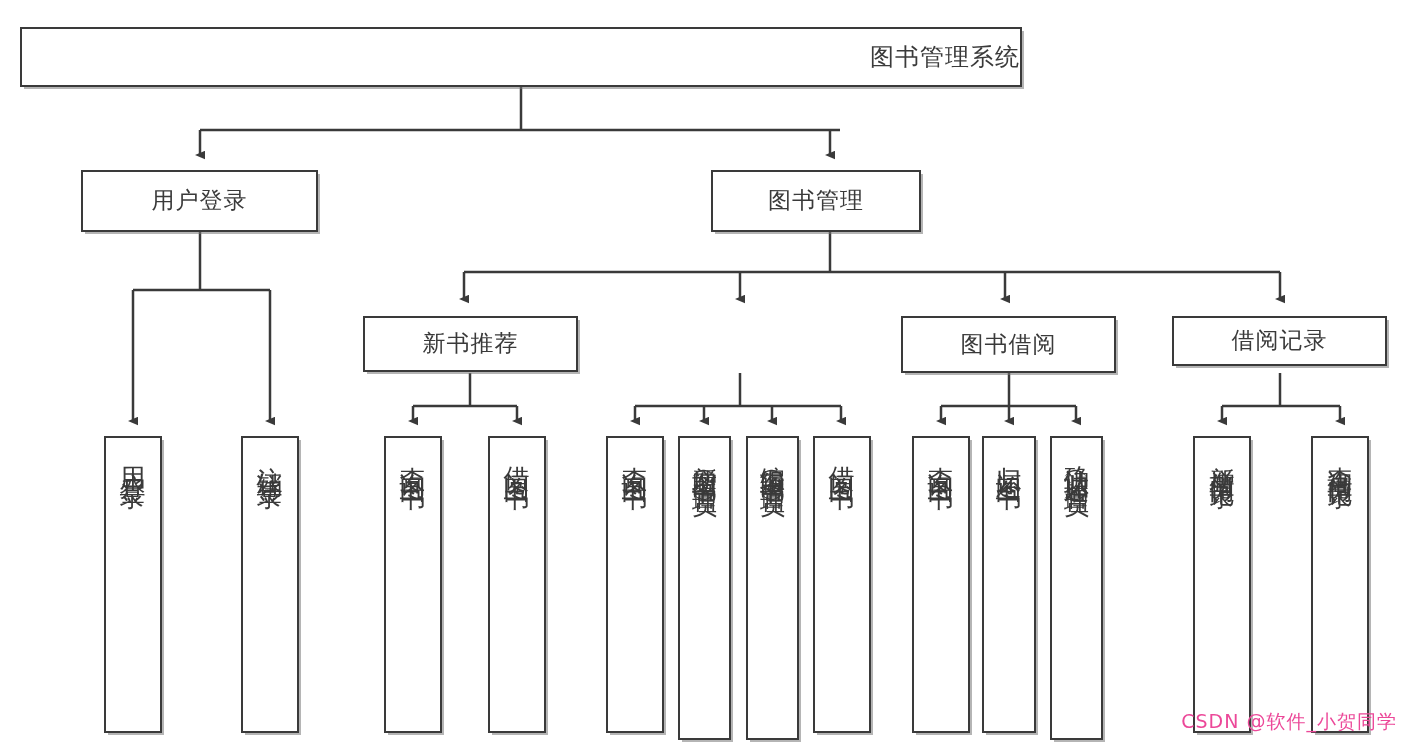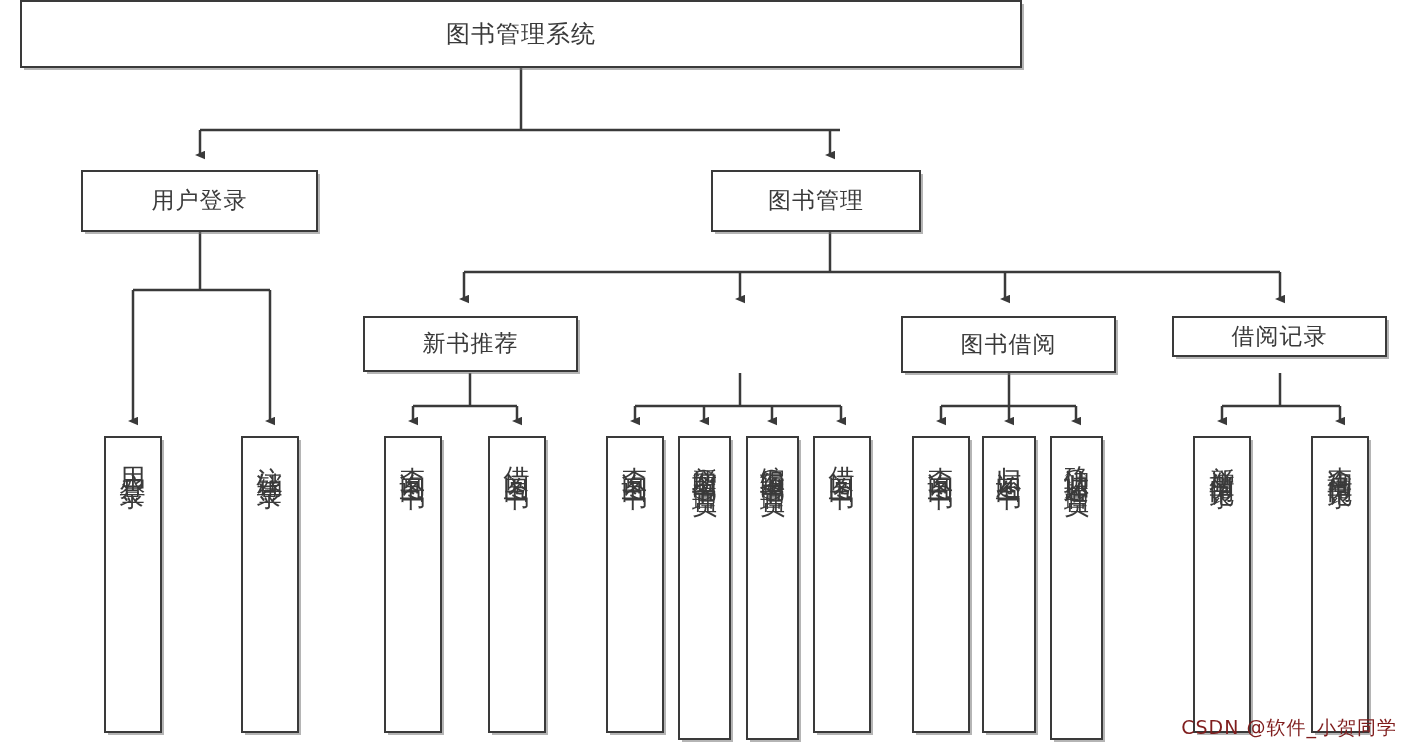--- a/index.html
+++ b/index.html
@@ -52,23 +52,23 @@
     text-orientation:upright;
     font-size:26px;
     line-height:1.0;
     letter-spacing:6px;
     margin:0 auto;
   }
   .v-node.compact .label{font-size:25px;letter-spacing:4px;}
 
   .watermark{
     position:absolute;
-    right:8px;bottom:6px;
+    right:8px;bottom:12px;
     font-size:19px;
-    color:#7f1d1d;
+    color:#ec4899;
     letter-spacing:1px;
     z-index:3;
     white-space:nowrap;
     font-family:"DejaVu Sans","Liberation Sans",sans-serif;
     margin-left:12px;
   }
 </style>
 </head>
 <body>
 
@@ -117,38 +117,38 @@
       <path d="M1009,406 L1009,421" marker-end="url(#arrow)"></path>
       <path d="M1076,406 L1076,421" marker-end="url(#arrow)"></path>
 
       <path d="M1280,373 L1280,406"></path>
       <path d="M1222,406 L1340,406"></path>
       <path d="M1222,406 L1222,421" marker-end="url(#arrow)"></path>
       <path d="M1340,406 L1340,421" marker-end="url(#arrow)"></path>
     </g>
   </svg>
 
-  <div class="node h-node root" style="left:20px;top:0;width:1002px;height:68px;">
+  <div class="node h-node root" style="left:20px;top:27px;width:1002px;height:60px;justify-content:flex-end;">
     <span class="label">图书管理系统</span>
   </div>
 
   <div class="node h-node" style="left:81px;top:170px;width:237px;height:62px;">
     <span class="label">用户登录</span>
   </div>
   <div class="node h-node" style="left:711px;top:170px;width:210px;height:62px;">
     <span class="label">图书管理</span>
   </div>
 
   <div class="node h-node" style="left:363px;top:316px;width:215px;height:56px;">
     <span class="label">新书推荐</span>
   </div>
   <div class="node h-node" style="left:901px;top:316px;width:215px;height:57px;">
     <span class="label">图书借阅</span>
   </div>
-  <div class="node h-node" style="left:1172px;top:316px;width:215px;height:41px;">
+  <div class="node h-node" style="left:1172px;top:316px;width:215px;height:50px;">
     <span class="label">借阅记录</span>
   </div>
 
   <div class="node v-node" style="left:104px;top:436px;width:58px;height:297px;">
     <span class="label">用户登录</span>
   </div>
   <div class="node v-node" style="left:241px;top:436px;width:58px;height:297px;">
     <span class="label">注销登录</span>
   </div>
 

